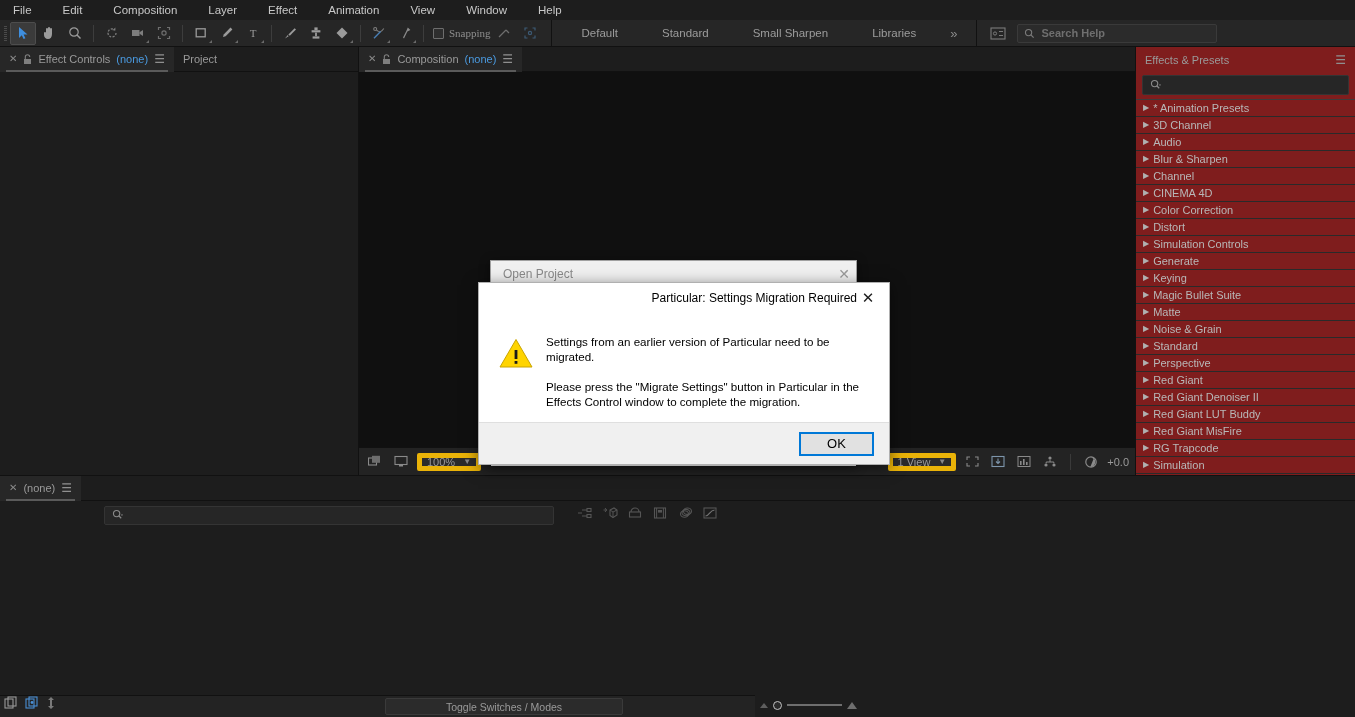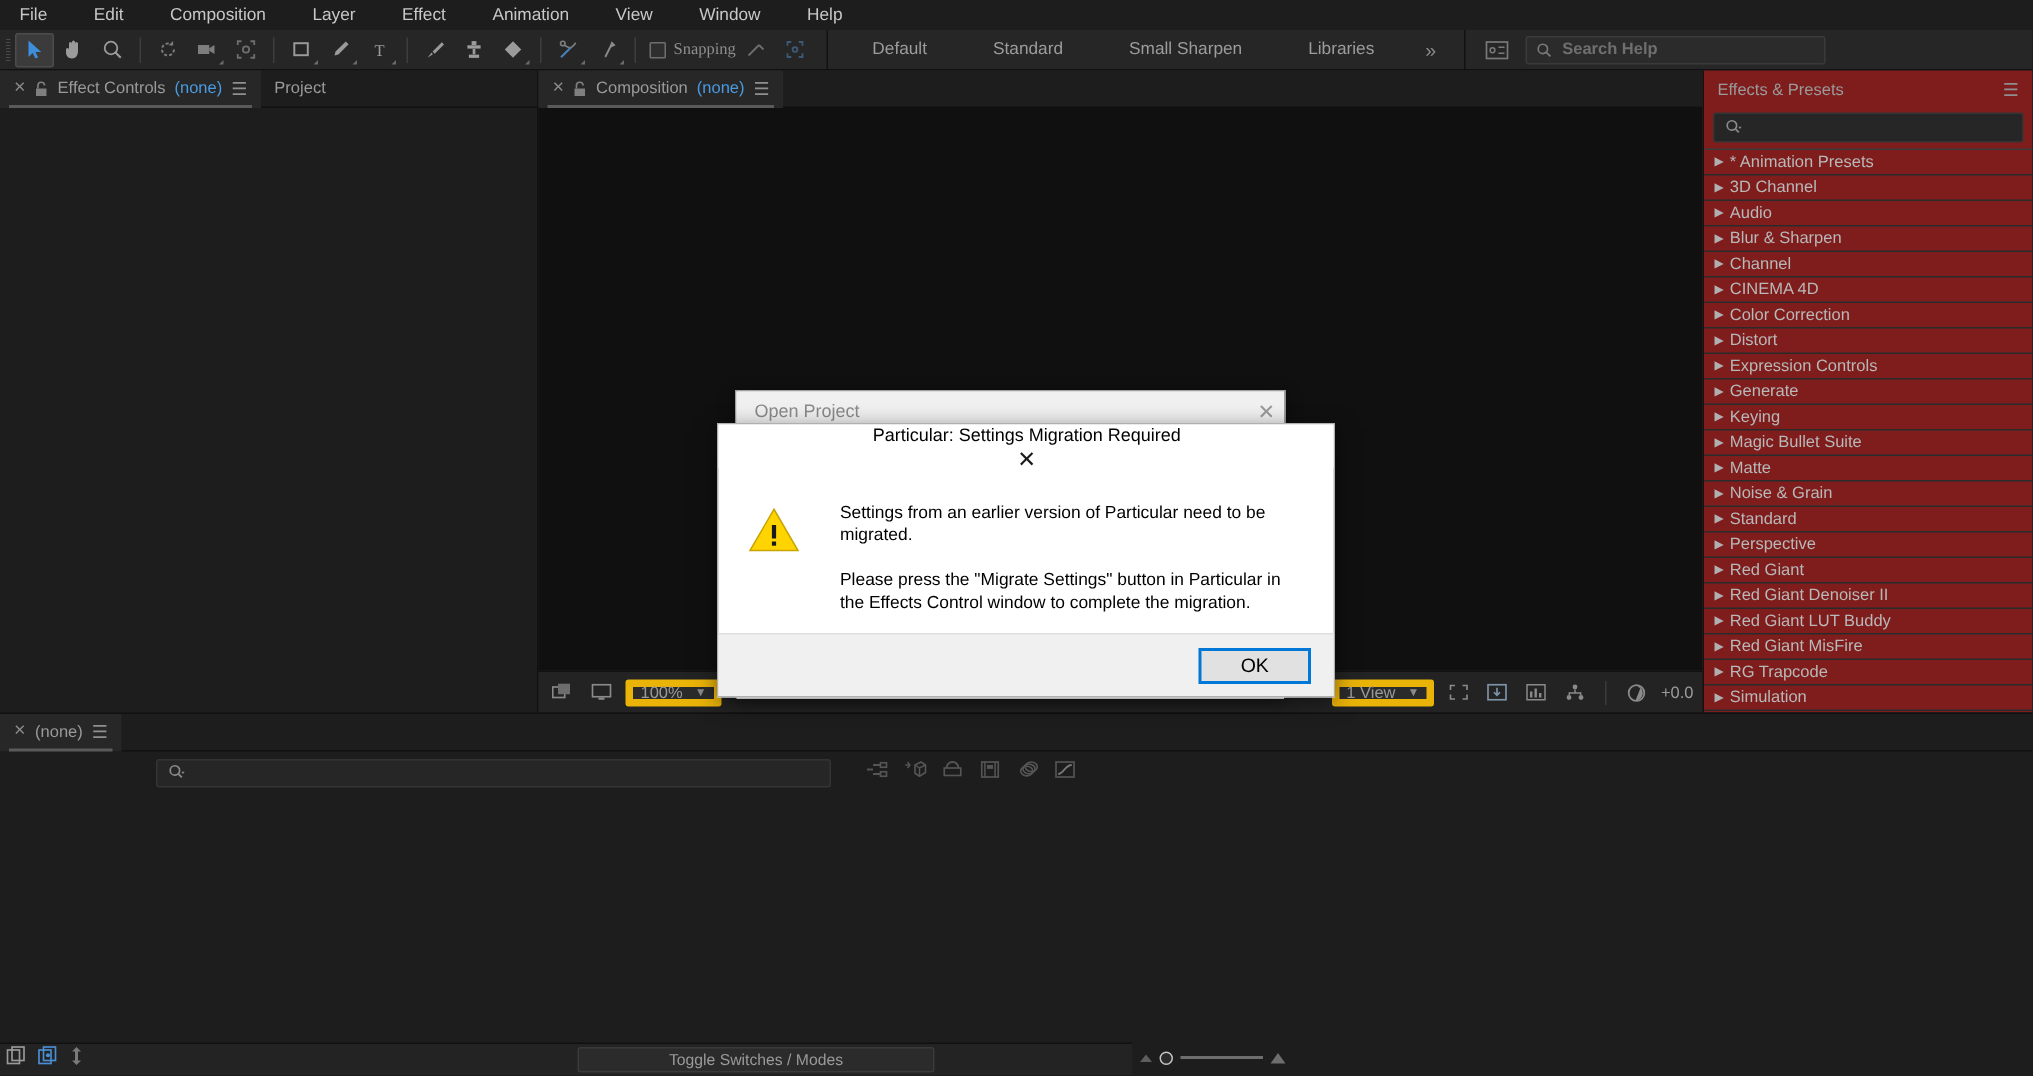--- a/index.html
+++ b/index.html
@@ -166,21 +166,21 @@
   }
   .zs-track { width:55px;height:2px; background:#6e6e6e; }
   .zs-knob { width:9px;height:9px;border:1.5px solid #c3c3c3; border-radius:50%; background:#2a2a2a;}
   .tri-small { width:0;height:0; border-left:4px solid transparent;border-right:4px solid transparent;border-bottom:5px solid #5e5e5e;}
   .tri-big { width:0;height:0; border-left:5px solid transparent;border-right:5px solid transparent;border-bottom:7px solid #6e6e6e;}
 
   
   .statusbar {
     position:absolute; left:0; bottom:0; width:755px; height:22px;
     background:#232323; border-top:1px solid #111;
-    display:flex; align-items:center; padding-left:4px; gap:7px;
+    display:flex; align-items:flex-start; padding-left:4px; gap:7px;
   }
   .toggle-switches {
     position:absolute; left:385px; top:2px; width:238px; height:17px;
     background:#2b2b2b; border:1px solid #3a3a3a; border-radius:2px;
     display:flex; align-items:center; justify-content:center;
     font-size:10.5px; color:#9a9a9a; cursor:default;
   }
 
   
   .openproj {
@@ -197,30 +197,30 @@
   .op-body { background:#fff; height:179px; }
 
   
   .pdialog {
     position:absolute; left:478px; top:282px; width:412px; height:183px;
     background:#fff; border:1px solid #b0b0b0; z-index:50;
     box-shadow:0 3px 14px rgba(0,0,0,.5);
     font-family:"Liberation Sans", sans-serif;
   }
   .pd-titlebar {
-    height:29px; display:flex; align-items:center; justify-content:flex-start;
-    padding:0 10px 0 11px; background:#fff;flex-direction:column;
+    height:29px; display:flex; align-items:center; justify-content:flex-end;
+    padding:0 10px 0 11px; background:#fff;
   }
   .pd-title { font-size:12px; color:#000; }
   .pd-close {
     width:22px;height:22px; display:flex;align-items:center;justify-content:center;
     font-size:15px; color:#1a1a1a; cursor:default;
   }
   .pd-content {
-    padding:22px 20px 0 20px; display:flex; gap:27px; height:112px;
+    padding:22px 20px 0 20px; display:flex; gap:13px; height:112px;
   }
   .pd-warnicon { width:34px; flex:0 0 34px; padding-top:4px; }
   .pd-msgs { flex:1; }
   .pd-msg {
     font-size:11.6px; color:#000; line-height:1.33; margin-bottom:14px;
     max-width:320px;
   }
   .pd-footer {
     position:absolute; left:0; right:0; bottom:0; height:42px;
     background:#f0f0f0; border-top:1px solid #dfdfdf;
@@ -541,21 +541,21 @@
       <div class="ep-row">
           <span class="ep-tri">▶</span>
           <span>Color Correction</span>
         </div>
       <div class="ep-row">
           <span class="ep-tri">▶</span>
           <span>Distort</span>
         </div>
       <div class="ep-row">
           <span class="ep-tri">▶</span>
-          <span>Expression Controls</span>
+          <span>Simulation Controls</span>
         </div>
       <div class="ep-row">
           <span class="ep-tri">▶</span>
           <span>Generate</span>
         </div>
       <div class="ep-row">
           <span class="ep-tri">▶</span>
           <span>Keying</span>
         </div>
       <div class="ep-row">

